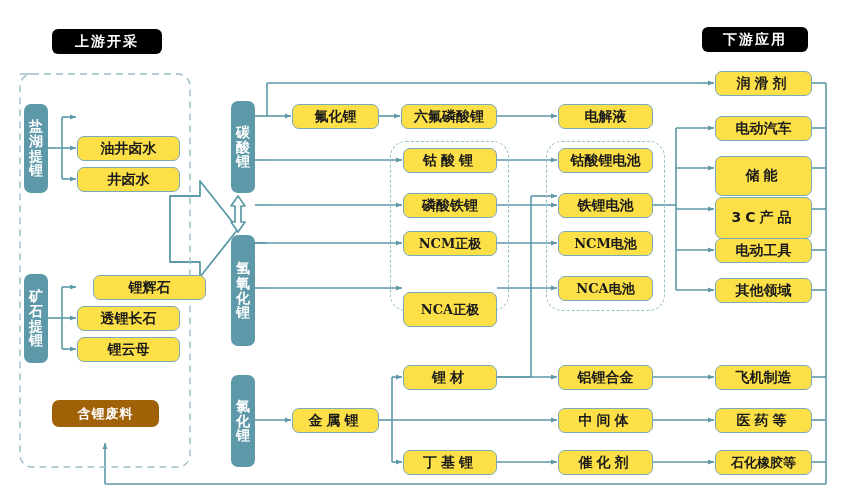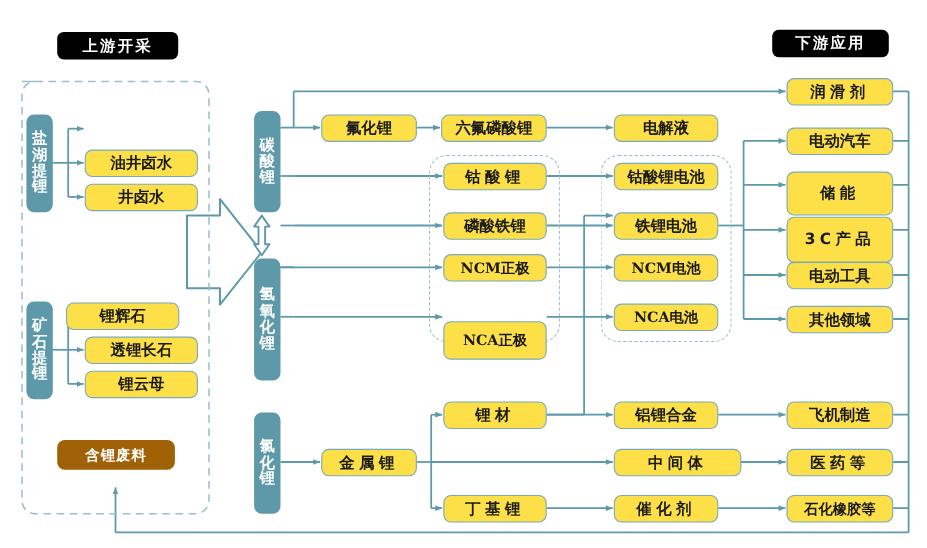--- a/index.html
+++ b/index.html
@@ -181,21 +181,21 @@
 
   <div class="vpill" style="left:24px; top:274px; width:24px; height:89px;">
     <span>
         <i style="font-style: normal; display: block;">矿</i>
         <i style="font-style: normal; display: block;">石</i>
         <i style="font-style: normal; display: block;">提</i>
         <i style="font-style: normal; display: block;">锂</i>
       </span>
   </div>
 
-  <div class="node" style="left:60px; top:275px; width:103px; height:25px;">
+  <div class="node" style="left:93px; top:275px; width:113px; height:25px;">
     <span>锂辉石</span>
   </div>
   <div class="node" style="left:77px; top:306px; width:103px; height:25px;text-align:center;">
     <span>透锂长石</span>
   </div>
   <div class="node" style="left:77px; top:337px; width:103px; height:25px;">
     <span>锂云母</span>
   </div>
 
   <div class="wbadge" style="left:52px; top:400px; width:107px; height:27px;">
@@ -270,21 +270,21 @@
   <div class="node sp" style="left:403px; top:365px; width:94px; height:25px;">
     <span>锂材</span>
   </div>
   <div class="node sp" style="left:403px; top:450px; width:94px; height:25px;">
     <span>丁基锂</span>
   </div>
 
   <div class="node" style="left:558px; top:365px; width:95px; height:25px;">
     <span>铝锂合金</span>
   </div>
-  <div class="node sp" style="left:558px; top:408px; width:116px; height:25px;">
+  <div class="node sp" style="left:558px; top:408px; width:95px; height:25px;">
     <span>中间体</span>
   </div>
   <div class="node sp" style="left:558px; top:450px; width:95px; height:25px;">
     <span>催化剂</span>
   </div>
 
   <div class="node sp" style="left:715px; top:71px; width:97px; height:25px;">
     <span>润滑剂</span>
   </div>
   <div class="node" style="left:715px; top:116px; width:97px; height:25px;">

